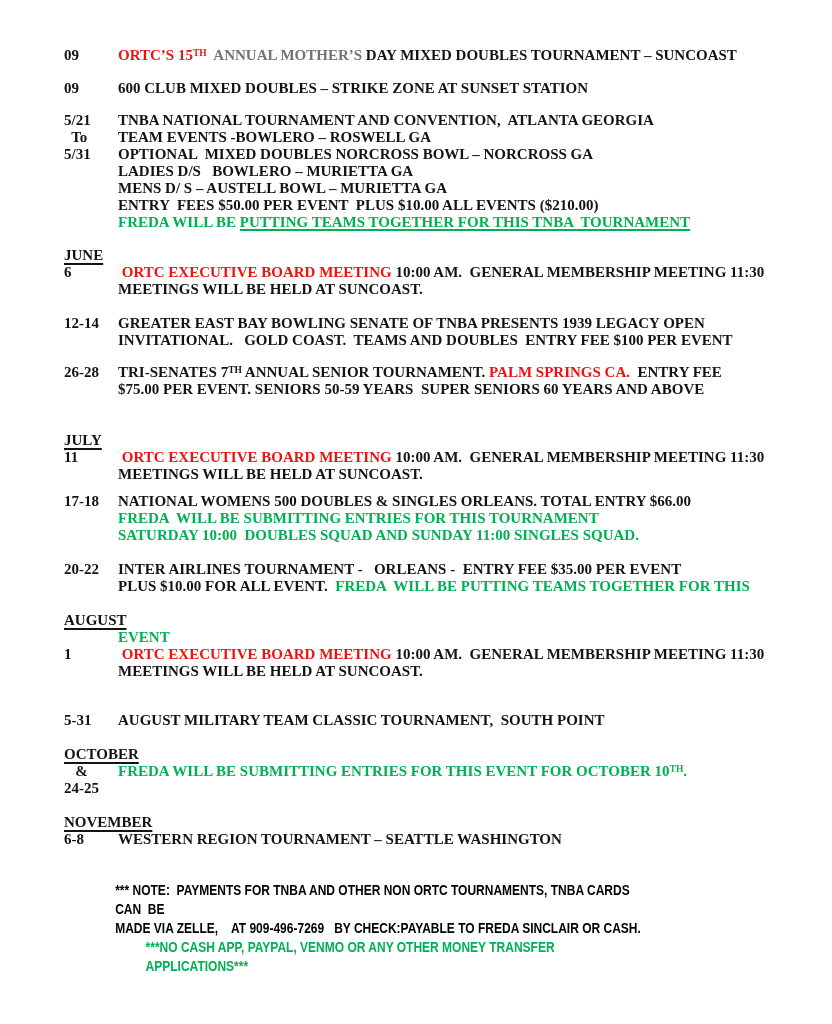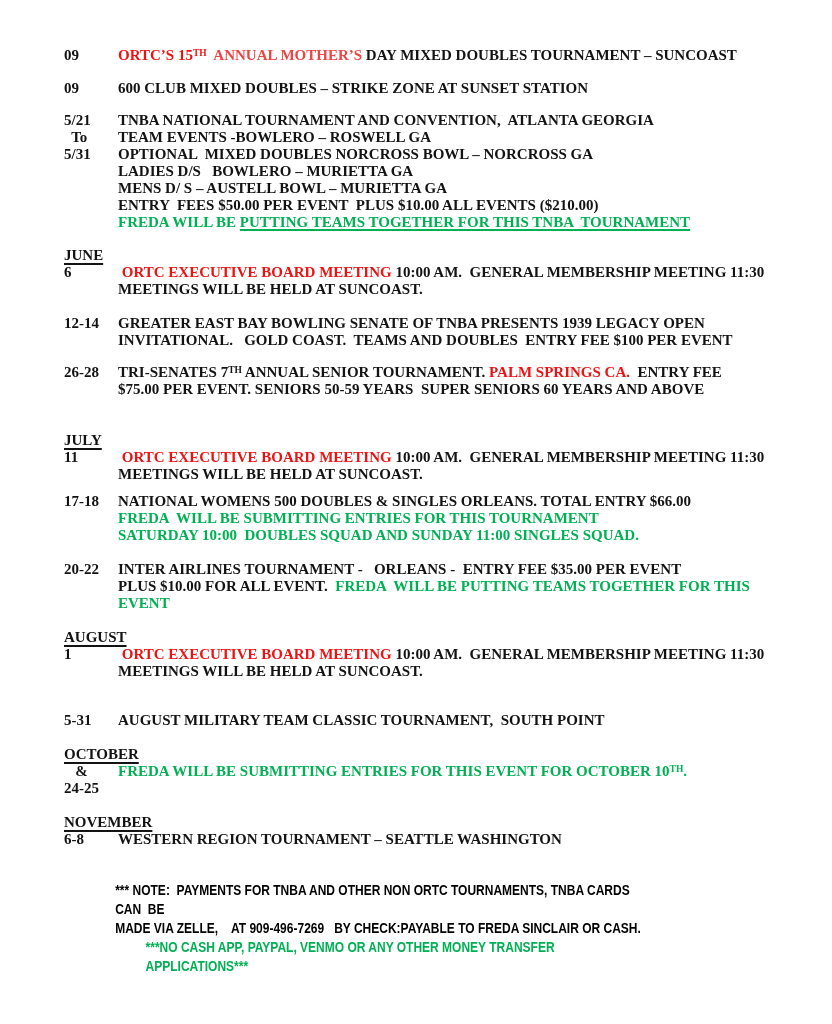--- a/index.html
+++ b/index.html
@@ -57,21 +57,21 @@
     white-space: pre-wrap;
   }
   .note-indent { padding-left: 102px; }
 </style>
 </head>
 <body>
 
 <div class="page">
     <div class="line">
       <span class="date">09</span>
-      <span class="content"><span class="" style="color: rgb(238, 18, 18);">ORTC’S 15</span><span class="sup" style="color: rgb(238, 18, 18);">TH</span><span class="" style="color: #ef4444;">  ANNUAL MOTHER’S </span><span class="">DAY MIXED DOUBLES TOURNAMENT – SUNCOAST</span></span>
+      <span class="content"><span class="" style="color: rgb(238, 18, 18);">ORTC’S 15</span><span class="sup" style="color: rgb(238, 18, 18);">TH</span><span class="" style="color: #737373;">  ANNUAL MOTHER’S </span><span class="">DAY MIXED DOUBLES TOURNAMENT – SUNCOAST</span></span>
     </div>
     <div class="line" style="margin-top: 16px;">
       <span class="date">09</span>
       <span class="content"><span class="">600 CLUB MIXED DOUBLES – STRIKE ZONE AT SUNSET STATION</span></span>
     </div>
     <div class="line" style="margin-top: 15px;">
       <span class="date">5/21</span>
       <span class="content"><span class="">TNBA NATIONAL TOURNAMENT AND CONVENTION,  ATLANTA GEORGIA</span></span>
     </div>
     <div class="line">
@@ -149,26 +149,26 @@
       <span class="content"><span class="" style="color: rgb(0, 177, 83);">SATURDAY 10:00  DOUBLES SQUAD AND SUNDAY 11:00 SINGLES SQUAD.</span></span>
     </div>
     <div class="line" style="margin-top: 17px;">
       <span class="date">20-22</span>
       <span class="content"><span class="">INTER AIRLINES TOURNAMENT -   ORLEANS -  ENTRY FEE $35.00 PER EVENT</span></span>
     </div>
     <div class="line">
       <span class="date"></span>
       <span class="content"><span class="">PLUS $10.00 FOR ALL EVENT.  </span><span class="" style="color: rgb(0, 177, 83);">FREDA  WILL BE PUTTING TEAMS TOGETHER FOR THIS</span></span>
     </div>
+    <div class="line" style="margin-top: 17px;">
+      <span class="heading-text">AUGUST</span>
+    </div>
     <div class="line">
       <span class="date"></span>
       <span class="content"><span class="" style="color: rgb(0, 177, 83);">EVENT</span></span>
-    </div>
-    <div class="line" style="margin-top: 17px;">
-      <span class="heading-text">AUGUST</span>
     </div>
     <div class="line">
       <span class="date">1</span>
       <span class="content"><span class="" style="color: rgb(238, 18, 18);"> ORTC EXECUTIVE BOARD MEETING </span><span class="">10:00 AM.  GENERAL MEMBERSHIP MEETING 11:30</span></span>
     </div>
     <div class="line">
       <span class="date"></span>
       <span class="content"><span class="">MEETINGS WILL BE HELD AT SUNCOAST.</span></span>
     </div>
     <div class="line" style="margin-top: 32px;">

